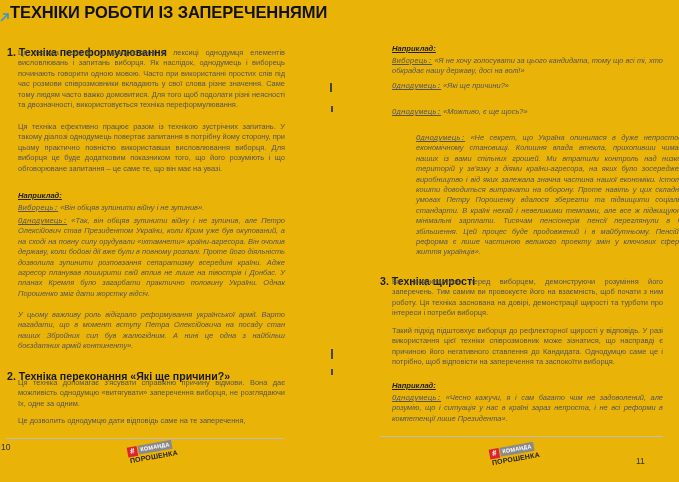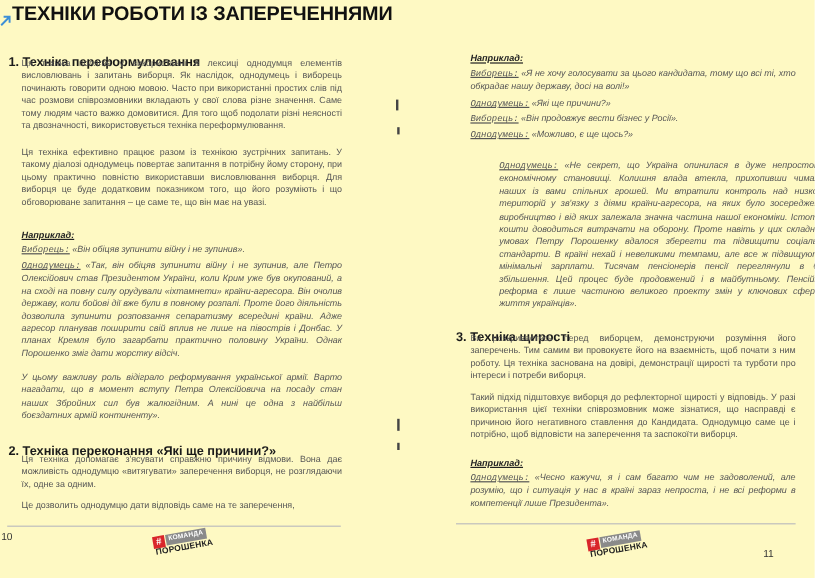--- a/index.html
+++ b/index.html
@@ -1,18 +1,18 @@
 <!DOCTYPE html>
 <html><head>
   <meta charset="utf-8">
   <style>
     * { box-sizing: border-box; margin: 0; padding: 0; }
     html, body { width: 679px; height: 482px; overflow: hidden; background: #ffffff; }
     body { font-family: "Liberation Sans", sans-serif; color: #3a3a3a; position: relative; }
-    .spread { position: absolute; left: 0; top: 0; width: 679px; height: 482px; background: #fef9c3; }
+    .spread { position: absolute; left: 0; top: 0; width: 679px; height: 482px; background: #eab308; }
     .page { position: absolute; top: 0; height: 482px; }
     .page-left { left: 0; width: 340px; }
     .page-right { left: 340px; width: 339px; }
     .corner-arrow { position: absolute; left: 0; top: 12px; width: 10px; height: 10px; }
     .main-title { position: absolute; left: 10px; top: 3px; font-size: 16.5px; font-weight: bold; color: #111; letter-spacing: -0.1px; white-space: nowrap; }
     .sec-h { position: absolute; font-size: 10.6px; font-weight: bold; color: #1a1a1a; white-space: nowrap; margin-top: 12px; }
     .para { position: absolute; font-size: 7.45px; line-height: 10.4px; color: #555; text-align: justify; }
     .para.it { font-style: italic; }
     .ex-label { position: absolute; font-size: 7.6px; font-weight: bold; font-style: italic; color: #222; text-decoration: underline; }
     .speaker { text-decoration: underline; font-style: italic; font-family: Liberation Mono, monospace; }
@@ -69,23 +69,20 @@
 
   <div class="page page-right">
     <div class="ex-label" style="left:52px; top:44px;">Наприклад:</div>
 
     <div class="para it" style="left:52px; top:56px; width:271px;">
       <span class="speaker">Виборець:</span><span> «Я не хочу голосувати за цього кандидата, тому що всі ті, хто обкрадає нашу державу, досі на волі!»</span>
     </div>
     <div class="para it" style="left:52px; top:81px; width:271px;">
       <span class="speaker">Однодумець:</span><span> «Які ще причини?»</span>
     </div>
-    <div class="para it" style="left:52px; top:94px; width:271px;">
-      <span class="speaker">Виборець:</span><span> «Він продовжує вести бізнес у Росії».</span>
-    </div>
     <div class="para it" style="left:52px; top:107px; width:271px;">
       <span class="speaker">Однодумець:</span><span> «Можливо, є ще щось?»</span>
     </div>
     <div class="para it" style="left:52px; top:133px; width:271px;margin-left:24px;">
       <span class="speaker">Однодумець:</span><span> «Не секрет, що Україна опинилася в дуже непростому економічному становищі. Колишня влада втекла, прихопивши чимало наших із вами спільних грошей. Ми втратили контроль над низкою територій у зв'язку з діями країни-агресора, на яких було зосереджено виробництво і від яких залежала значна частина нашої економіки. Істотні кошти доводиться витрачати на оборону. Проте навіть у цих складних умовах Петру Порошенку вдалося зберегти та підвищити соціальні стандарти. В країні нехай і невеликими темпами, але все ж підвищують мінімальні зарплати. Тисячам пенсіонерів пенсії переглянули в бік збільшення. Цей процес буде продовжений і в майбутньому. Пенсійна реформа є лише частиною великого проекту змін у ключових сферах життя українців».</span>
     </div>
 
     <div class="sec-h" style="left:40px; top:263px;">3. Техніка щирості</div>
     <div class="para" style="left:52px; top:326px; width:271px;">Такий підхід підштовхує виборця до рефлекторної щирості у відповідь. У разі використання цієї техніки співрозмовник може зізнатися, що насправді є причиною його негативного ставлення до Кандидата. Однодумцю саме це і потрібно, щоб відповісти на заперечення та заспокоїти виборця.</div>
     <div class="para" style="left:52px; top:277px; width:271px;">Ви розкриваєтесь перед виборцем, демонструючи розуміння його заперечень. Тим самим ви провокуєте його на взаємність, щоб почати з ним роботу. Ця техніка заснована на довірі, демонстрації щирості та турботи про інтереси і потреби виборця.</div>

